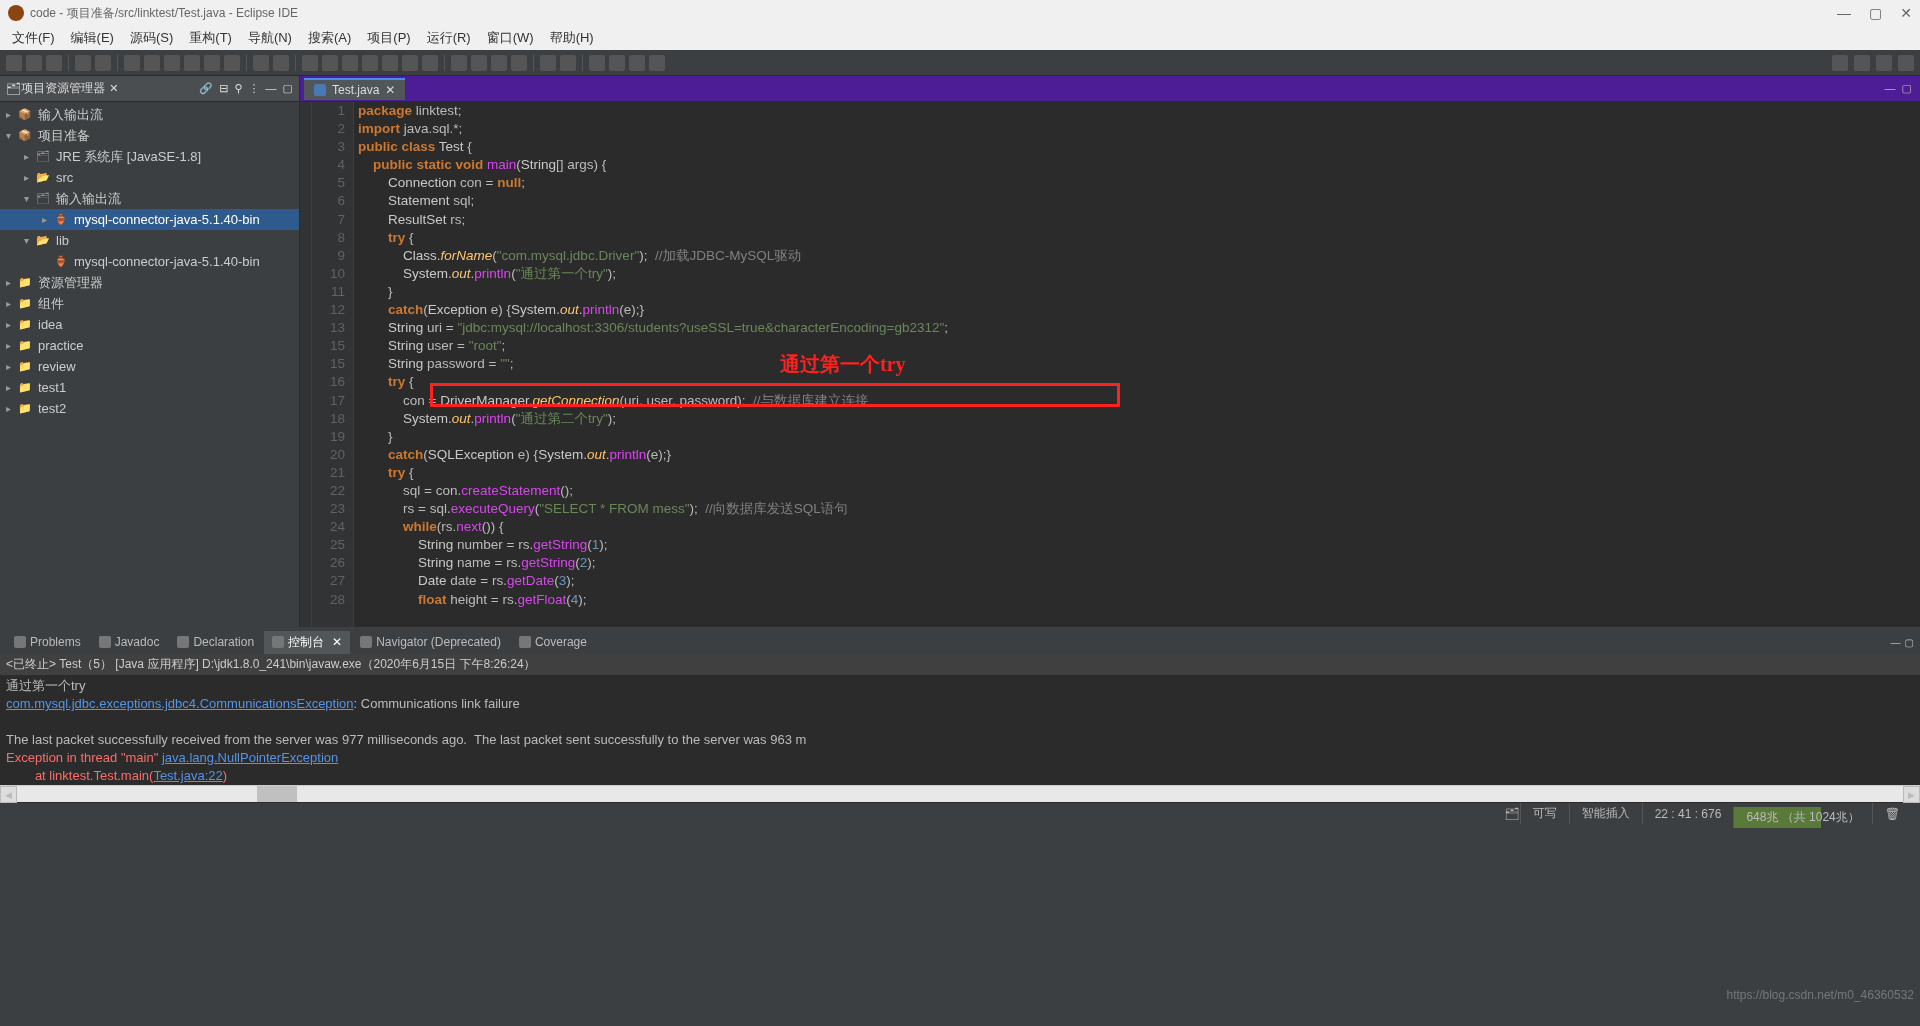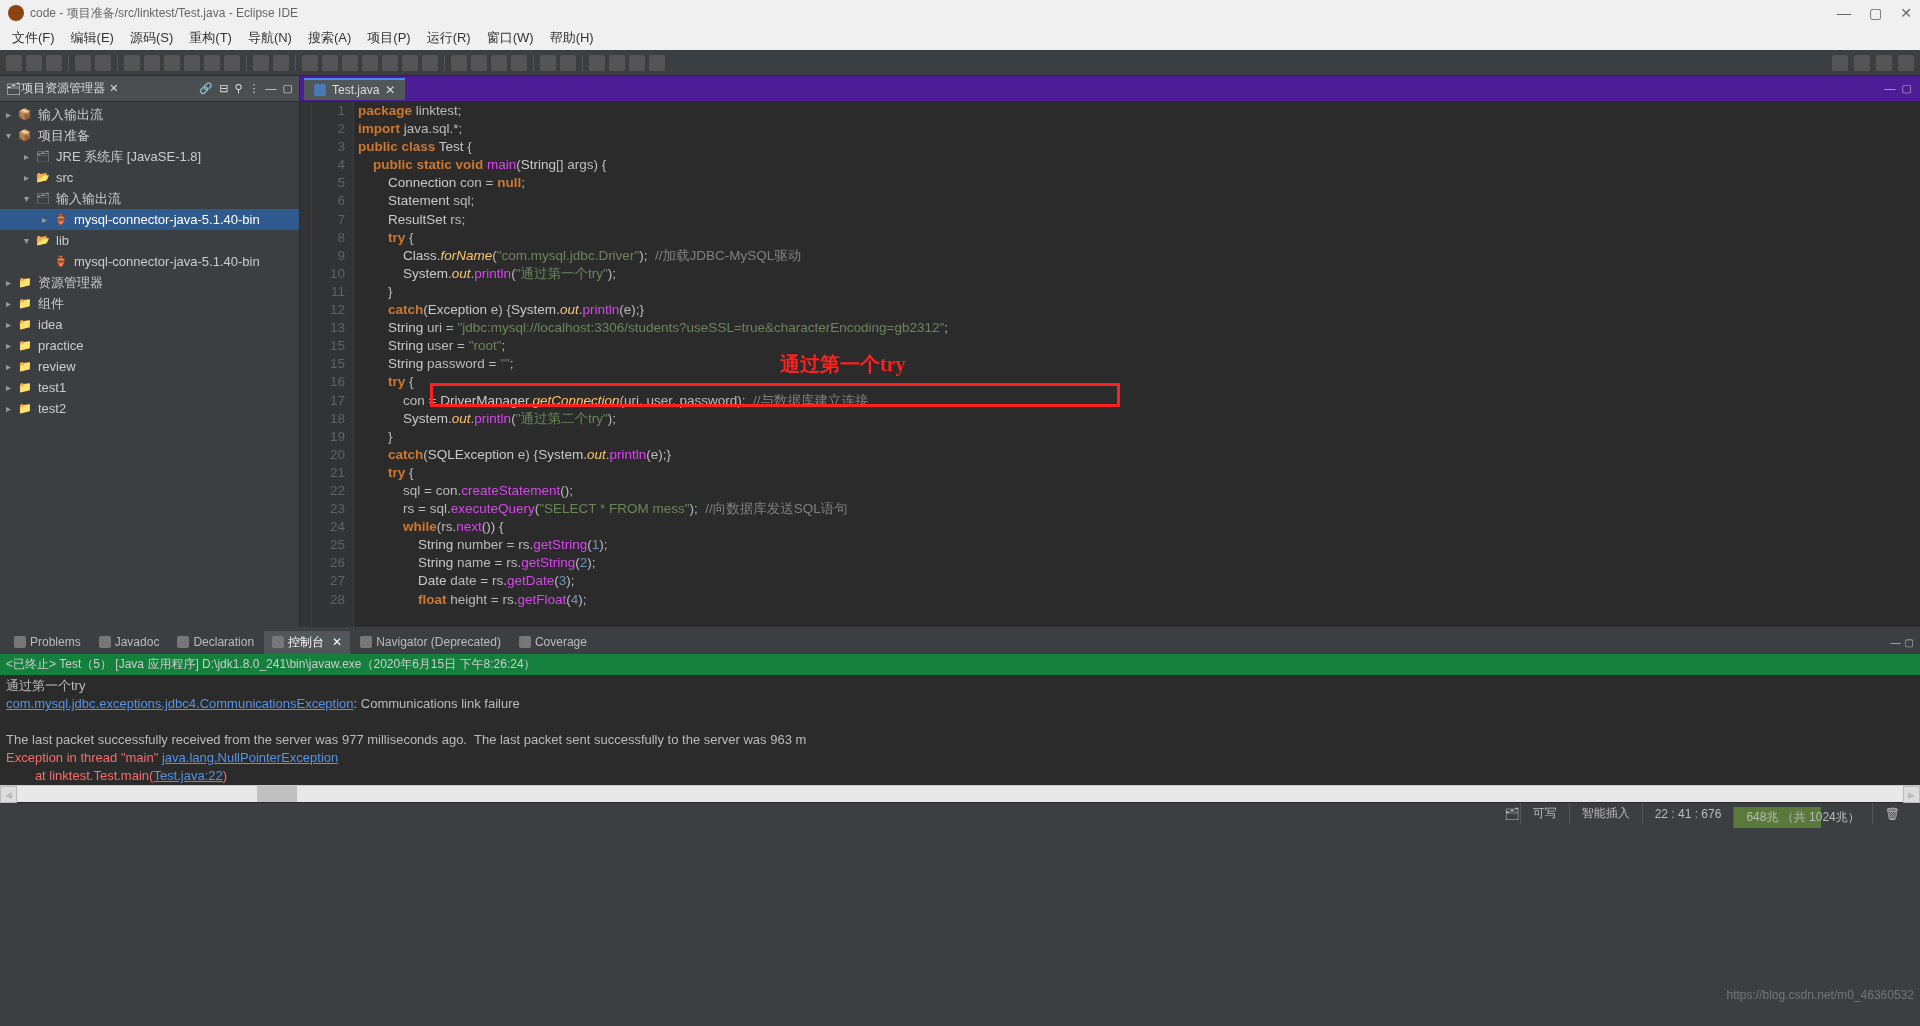--- a/index.html
+++ b/index.html
@@ -52,21 +52,21 @@
 
 .highlight-box { position: absolute; border: 3px solid #ff2020; }
 .annotation { position: absolute; color: #ff2020; font-size: 20px; font-weight: bold; font-family: "Microsoft YaHei"; }
 
 .bottom-panel { height: 158px; background: #2b2b2b; border-top: 3px solid #3c3f41; display: flex; flex-direction: column; }
 .bottom-tabs { background: #3c3f41; height: 24px; display: flex; align-items: center; padding: 0 6px; gap: 2px; font-size: 12px; }
 .bottom-tab { padding: 3px 8px; color: #bbb; display: flex; align-items: center; gap: 4px; }
 .bottom-tab.active { background: #515658; color: #fff; }
 .bottom-tab .bicon { width: 12px; height: 12px; background: #777; border-radius: 2px;}
 .bottom-tools { margin-left: auto; display: flex; gap: 4px; font-size: 10px;}
-.console-header { background: #15803d; color: #ccc; font-size: 12px; padding: 2px 6px; }
+.console-header { background: #404040; color: #ccc; font-size: 12px; padding: 2px 6px; }
 .console { flex: 1; font-family: Consolas, monospace; font-size: 13px; line-height: 18px; padding: 2px 6px; white-space: pre; overflow: hidden; }
 .console .err { color: #ff6b68; }
 .console .hyper { color: #5394ec; text-decoration: underline; }
 
 .scrollbar-h { height: 17px; background: #e8e8e8; border-top: 1px solid #ccc; display: flex; }
 .scrollbar-h .thumb { width: 40px; height: 100%; background: #c0c0c0; margin-left: 240px;}
 .scrollbar-h .arrows { width: 17px; height: 17px; background: #ddd; border: 1px solid #bbb; display: flex; align-items: center; justify-content: center; font-size: 9px;}
 
 .status-bar { height: 22px; background: #3c3f41; border-top: 1px solid #2b2b2b; display: flex; align-items: center; font-size: 12px; color: #bbb; padding: 0 8px; }
 .status-bar .cell { padding: 0 12px; border-left: 1px solid #555; height: 100%; display: flex; align-items: center;}

